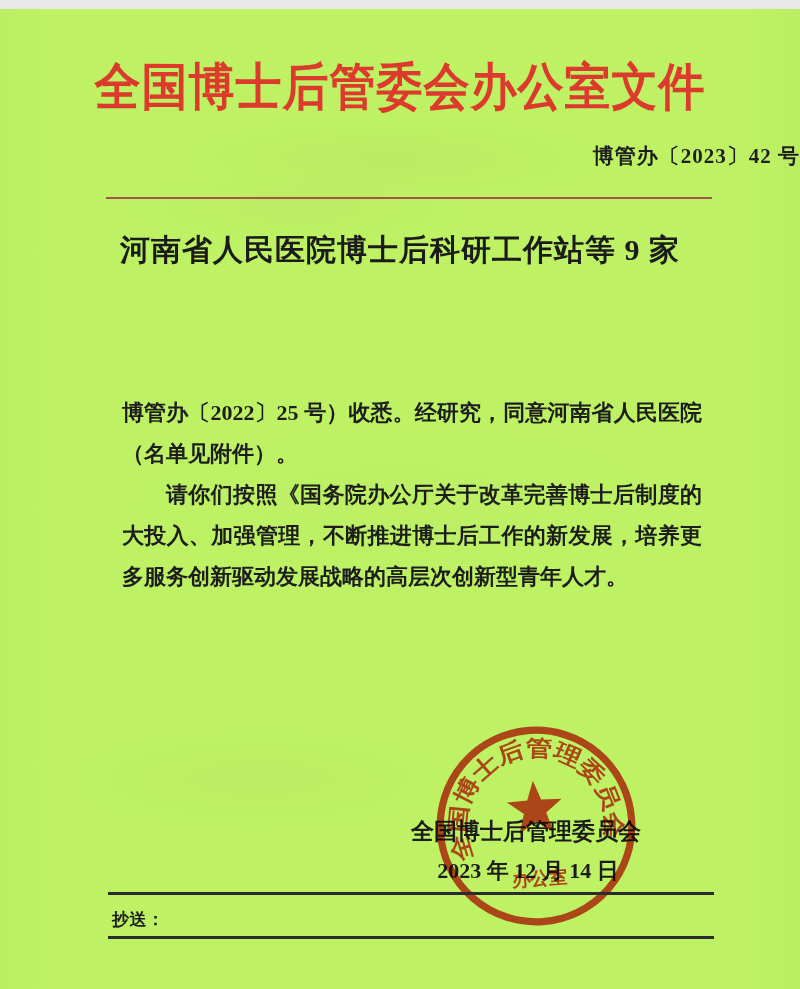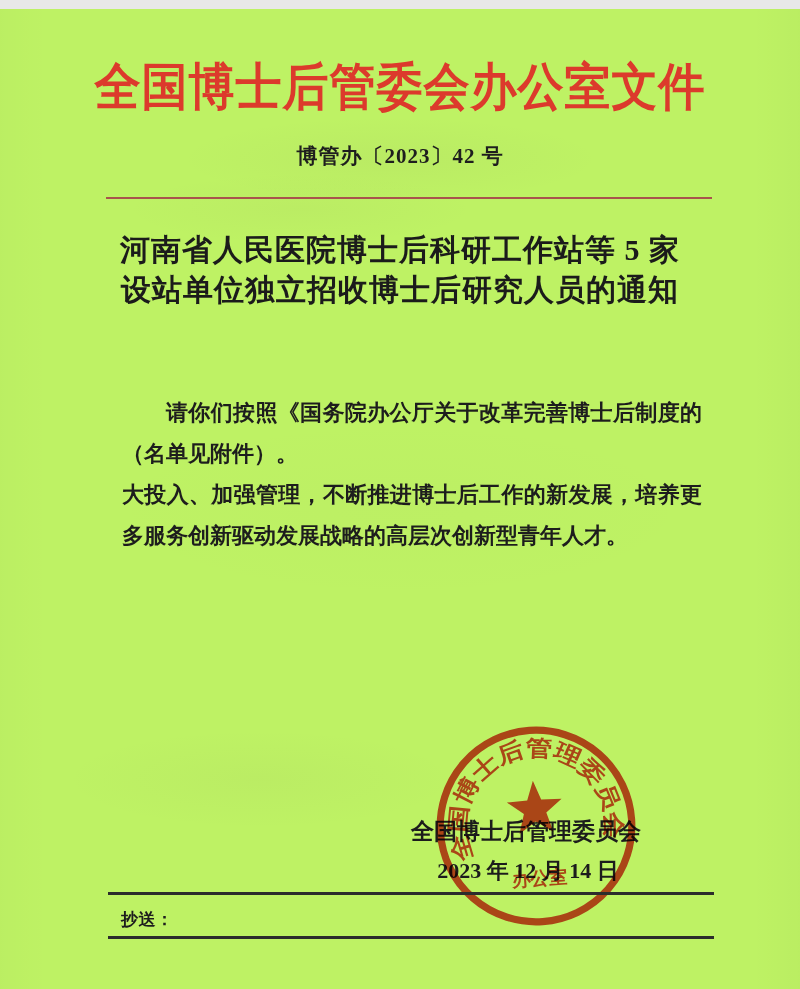--- a/index.html
+++ b/index.html
@@ -27,21 +27,21 @@
   .header-title {
     position: absolute; top: 44px; left: 0; right: 0;
     text-align: center; white-space: nowrap;
     font-size: 46px; font-weight: 700; letter-spacing: 1px;
     color: #dc3a2c;
     transform: scaleY(1.1);
     transform-origin: top center;
   }
   .doc-no {
     position: absolute; top: 133px; left: 0; right: 0;
-    text-align: center; white-space: nowrap;
+    text-align: right; white-space: nowrap;
     font-size: 21px; font-weight: 700; letter-spacing: 1px;
     color: #1e1e1e;
   }
   .red-rule {
     position: absolute; top: 188px; left: 106px;
     width: 606px; height: 2px; background: #a8544c;
   }
   .doc-title {
     position: absolute; top: 221px; left: 0; right: 0;
     text-align: center; font-size: 30px; font-weight: 700;
@@ -72,46 +72,46 @@
     mix-blend-mode: multiply; opacity: 0.92;
     transform: rotate(-4deg);
   }
   .rule-a, .rule-b {
     position: absolute; left: 108px; width: 606px; height: 3px;
     background: #2c2c2c;
   }
   .rule-a { top: 883px; }
   .rule-b { top: 927px; }
   .cc-row {
-    position: absolute; top: 899px; left: 121px;
+    position: absolute; top: 899px; left: 112px;
     display: flex; gap: 0; white-space: nowrap;
     font-size: 17px; font-weight: 700; color: #1d1d1d;
     letter-spacing: 0.5px;
   }
 </style>
 </head>
 <body>
 
 <div class="page">
   <div class="scan-noise"></div>
 
   <div class="header-title">全国博士后管委会办公室文件</div>
 
   <div class="doc-no">博管办〔2023〕42 号</div>
 
   <div class="red-rule"></div>
 
   <div class="doc-title">
-    <div class="t-line">河南省人民医院博士后科研工作站等 5 家</div>
-    <div class="t-line">设站单位独立招收博士后研究人员的通知</div>
+    <div class="t-line">河南省人民医院博士后科研工作站等 9 家</div>
   </div>
 
   <div class="body-block">
+    <div class="b-line full">博管办〔2022〕25 号）收悉。经研究，同意河南省人民医院</div>
+    <div class="b-line">（名单见附件）。</div>
     <div class="b-line full ind">请你们按照《国务院办公厅关于改革完善博士后制度的</div>
-    <div class="b-line">（名单见附件）。</div>
     <div class="b-line full">大投入、加强管理，不断推进博士后工作的新发展，培养更</div>
     <div class="b-line">多服务创新驱动发展战略的高层次创新型青年人才。</div>
   </div>
 
   <div class="sig-org">全国博士后管理委员会</div>
   <div class="sig-date">2023 年 12 月 14 日</div>
 
   <svg class="seal" viewBox="0 0 200 200" xmlns="http://www.w3.org/2000/svg">
     <circle cx="100" cy="100" r="93" fill="none" stroke="#e23a28" stroke-width="7"></circle>
     <path id="sealArc" d="M 38.4 128.7 A 68 68 0 1 1 161.6 128.7" fill="none"></path>

